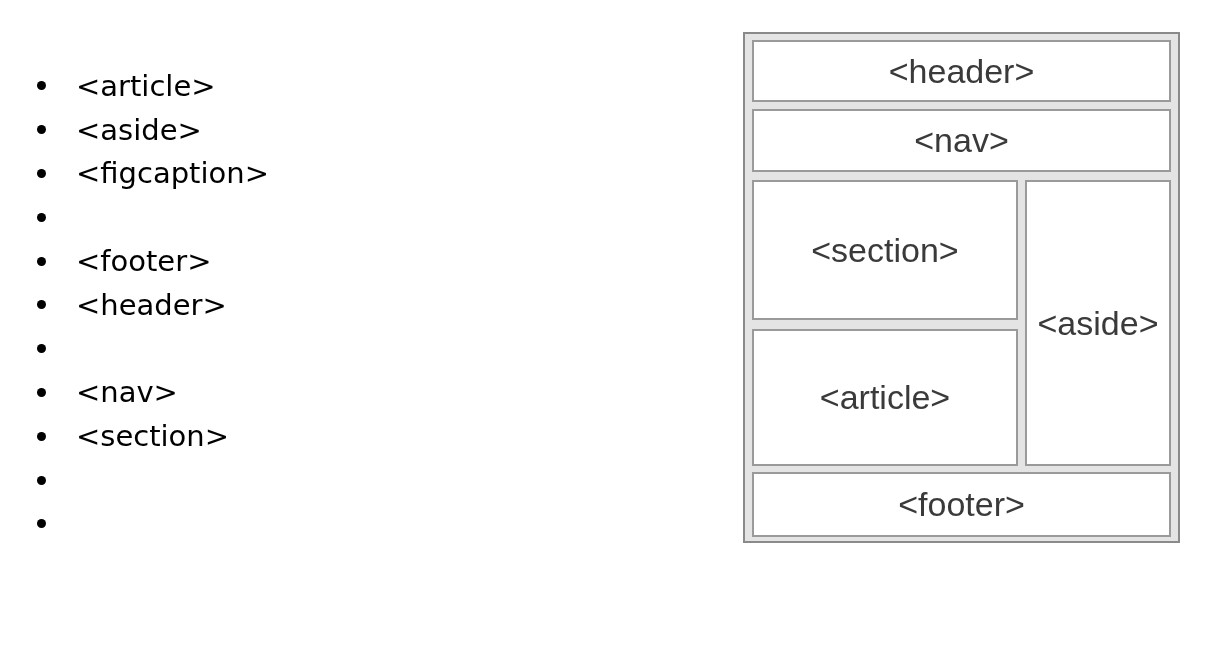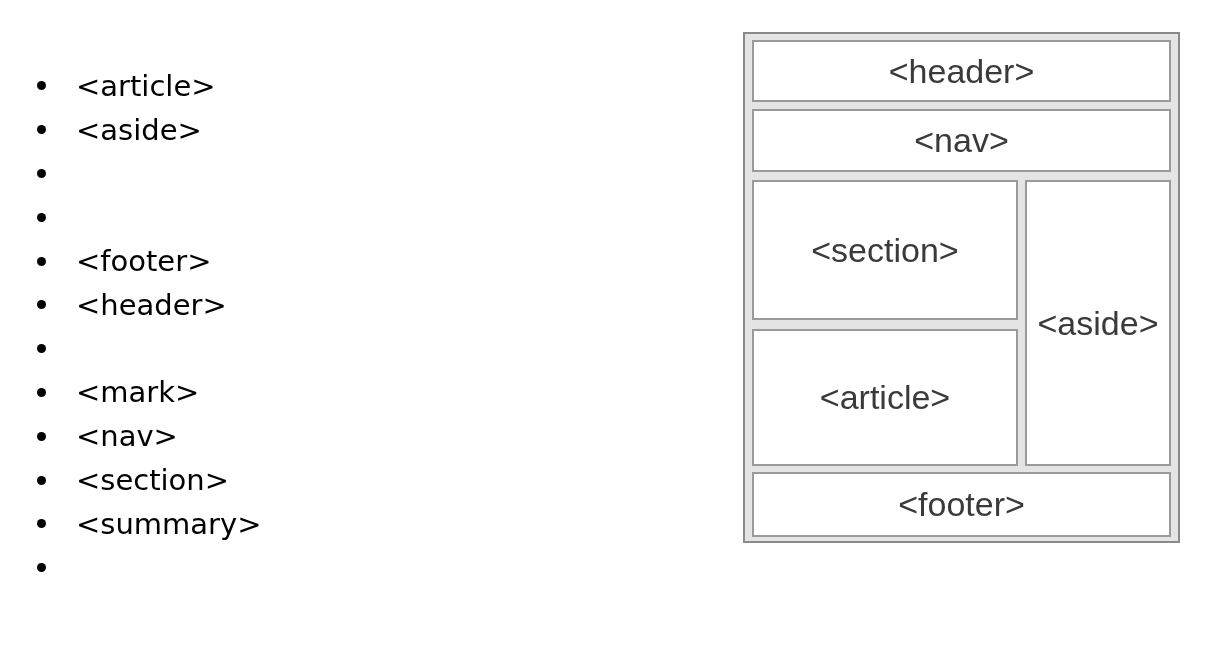--- a/index.html
+++ b/index.html
@@ -84,50 +84,46 @@
   <li>
     <span class="bullet"></span>
     <span>&lt;article&gt;</span>
   </li>
   <li>
     <span class="bullet"></span>
     <span>&lt;aside&gt;</span>
   </li>
   <li>
     <span class="bullet"></span>
+    <span>&lt;figcaption&gt;</span>
   </li>
   <li>
     <span class="bullet"></span>
   </li>
   <li>
     <span class="bullet"></span>
     <span>&lt;footer&gt;</span>
   </li>
   <li>
     <span class="bullet"></span>
     <span>&lt;header&gt;</span>
   </li>
   <li>
     <span class="bullet"></span>
   </li>
   <li>
     <span class="bullet"></span>
-    <span>&lt;mark&gt;</span>
-  </li>
-  <li>
-    <span class="bullet"></span>
     <span>&lt;nav&gt;</span>
   </li>
   <li>
     <span class="bullet"></span>
     <span>&lt;section&gt;</span>
   </li>
   <li>
     <span class="bullet"></span>
-    <span>&lt;summary&gt;</span>
   </li>
   <li>
     <span class="bullet"></span>
   </li>
 </ul>
 
 <div class="diagram">
   <div class="dbox header-box">
     <span>&lt;header&gt;</span>
   </div>

